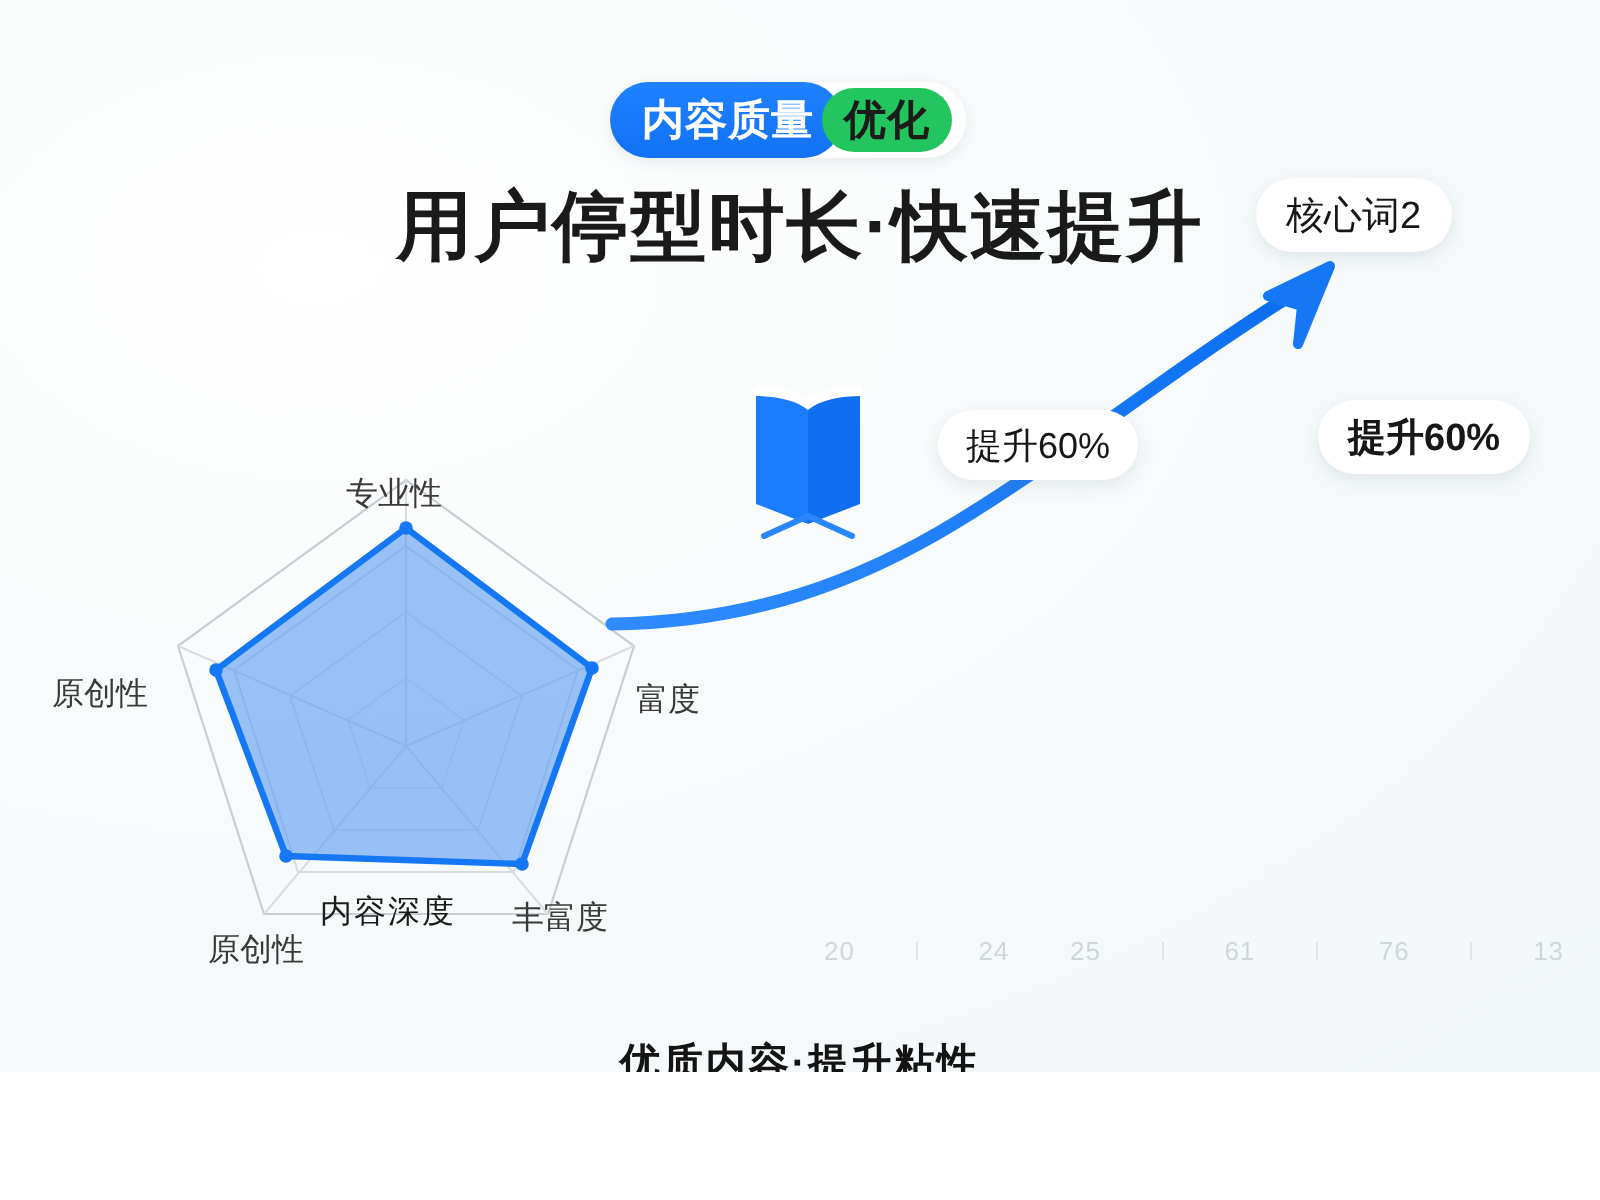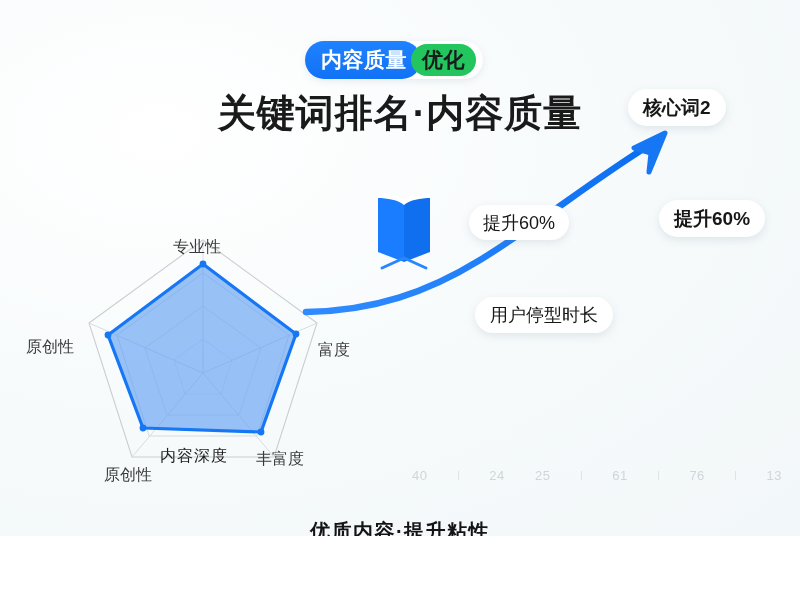--- a/index.html
+++ b/index.html
@@ -118,21 +118,21 @@
     position: absolute;
     display: flex;
     align-items: center;
     justify-content: center;
     background: #ffffff;
     border-radius: 19px;
     box-shadow: 0 3px 9px rgba(110,130,150,.17);
     color: #171717;
     white-space: nowrap;
   }
-  #pill-core2 { left: 628px; top: 89px;  height: 37px; padding: 0 15px; font-size: 19px; font-weight: 700; }
+  #pill-core2 { left: 628px; top: 89px;  height: 37px; padding: 0 15px; font-size: 19px; font-weight: 400; }
   #pill-core1 { left: 562px; top: 158px; height: 36px; padding: 0 14px; font-size: 18px; font-weight: 700; }
   #pill-up-left  { left: 469px; top: 205px; height: 35px; padding: 0 14px; font-size: 18px; font-weight: 400; }
   #pill-up-right { left: 659px; top: 200px; height: 37px; padding: 0 15px; font-size: 19px; font-weight: 700; }
   #pill-dwell { left: 475px; top: 297px; height: 36px; padding: 0 15px; font-size: 18px; font-weight: 400; }
   
   #book-icon {
     position: absolute;
     left: 374px;
     top: 186px;
     width: 60px;
@@ -171,21 +171,21 @@
 </head>
 <body>
 
 <div id="stage">
 
   <div id="badge-pill">
     <div id="badge-blue">内容质量</div>
     <div id="badge-white">优化</div>
   </div>
 
-  <div id="main-title">关键词排名·内容质量</div>
+  <div id="main-title">用户停型时长·快速提升</div>
 
   <div id="radar-wrap">
     <svg width="350" height="275" viewBox="0 0 350 275">
       <g>
         <polygon points="175,55 289,138 246,272 104,272 61,138" fill="none" stroke="#c9ced2" stroke-width="1.1"></polygon>
         <polygon points="175,88 261,150 229,251 121,251 89,150" fill="none" stroke="#d6dbdf" stroke-width="1"></polygon>
         <polygon points="175,121 233,163 211,230 139,230 117,163" fill="none" stroke="#dfe3e6" stroke-width="1"></polygon>
         <polygon points="175,154 204,175 193,209 157,209 146,175" fill="none" stroke="#e5e8ea" stroke-width="1"></polygon>
         <line x1="175" y1="188" x2="175" y2="55" stroke="#d8dcdf" stroke-width="1"></line>
         <line x1="175" y1="188" x2="289" y2="138" stroke="#d8dcdf" stroke-width="1"></line>
@@ -227,24 +227,23 @@
     <path d="M30,16 L30,76 L56,66 L56,10 C46,9 36,11 30,16 Z" fill="#0f6fef"></path>
     <path d="M30,14 C24,9 14,7 3,7 L3,12 C14,12 24,14 30,19 Z" fill="#ffffff"></path>
     <path d="M30,14 C36,9 46,7 57,7 L57,12 C46,12 36,14 30,19 Z" fill="#ffffff"></path>
     <path d="M30,72 L8,82" stroke="#2a86ff" stroke-width="3" fill="none" stroke-linecap="round"></path>
     <path d="M30,72 L52,82" stroke="#2a86ff" stroke-width="3" fill="none" stroke-linecap="round"></path>
   </svg>
 
   <div class="pill" id="pill-core2">核心词2</div>
   <div class="pill" id="pill-up-left">提升60%</div>
   <div class="pill" id="pill-up-right">提升60%</div>
-  <div class="pill" id="pill-dwell">用户停型时长</div>
 
   <div id="tick-scale">
-    <span class="tick-val">40</span>
+    <span class="tick-val">20</span>
     <span class="tick-gap"></span>
     <span class="tick-mark"></span>
     <span class="tick-gap"></span>
     <span class="tick-val">24</span>
     <span class="tick-gap"></span>
     <span class="tick-val">25</span>
     <span class="tick-gap"></span>
     <span class="tick-mark"></span>
     <span class="tick-gap"></span>
     <span class="tick-val">61</span>

